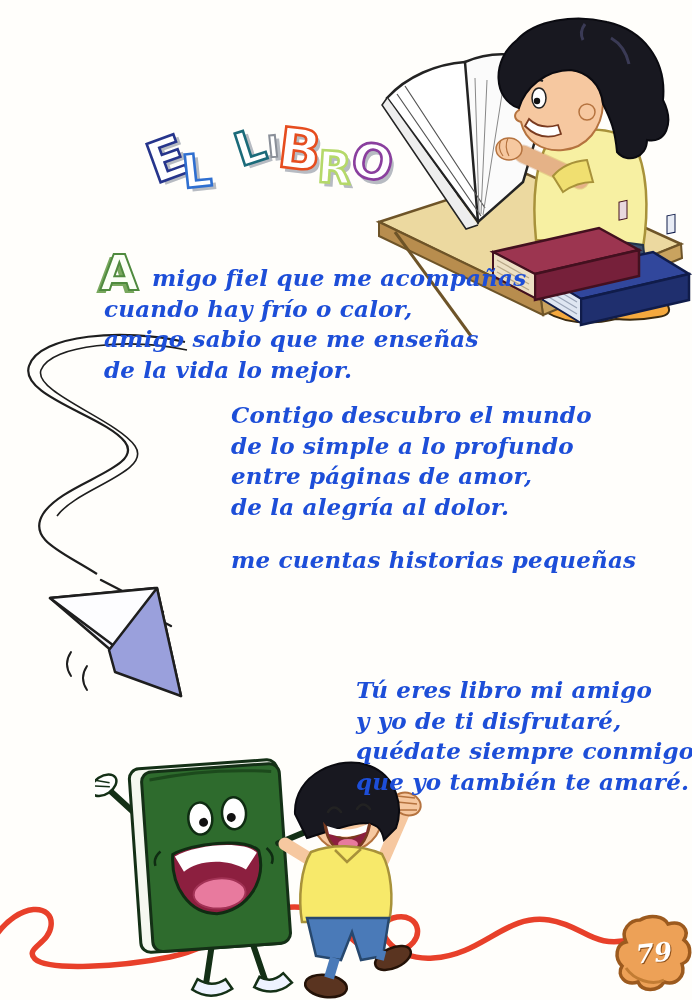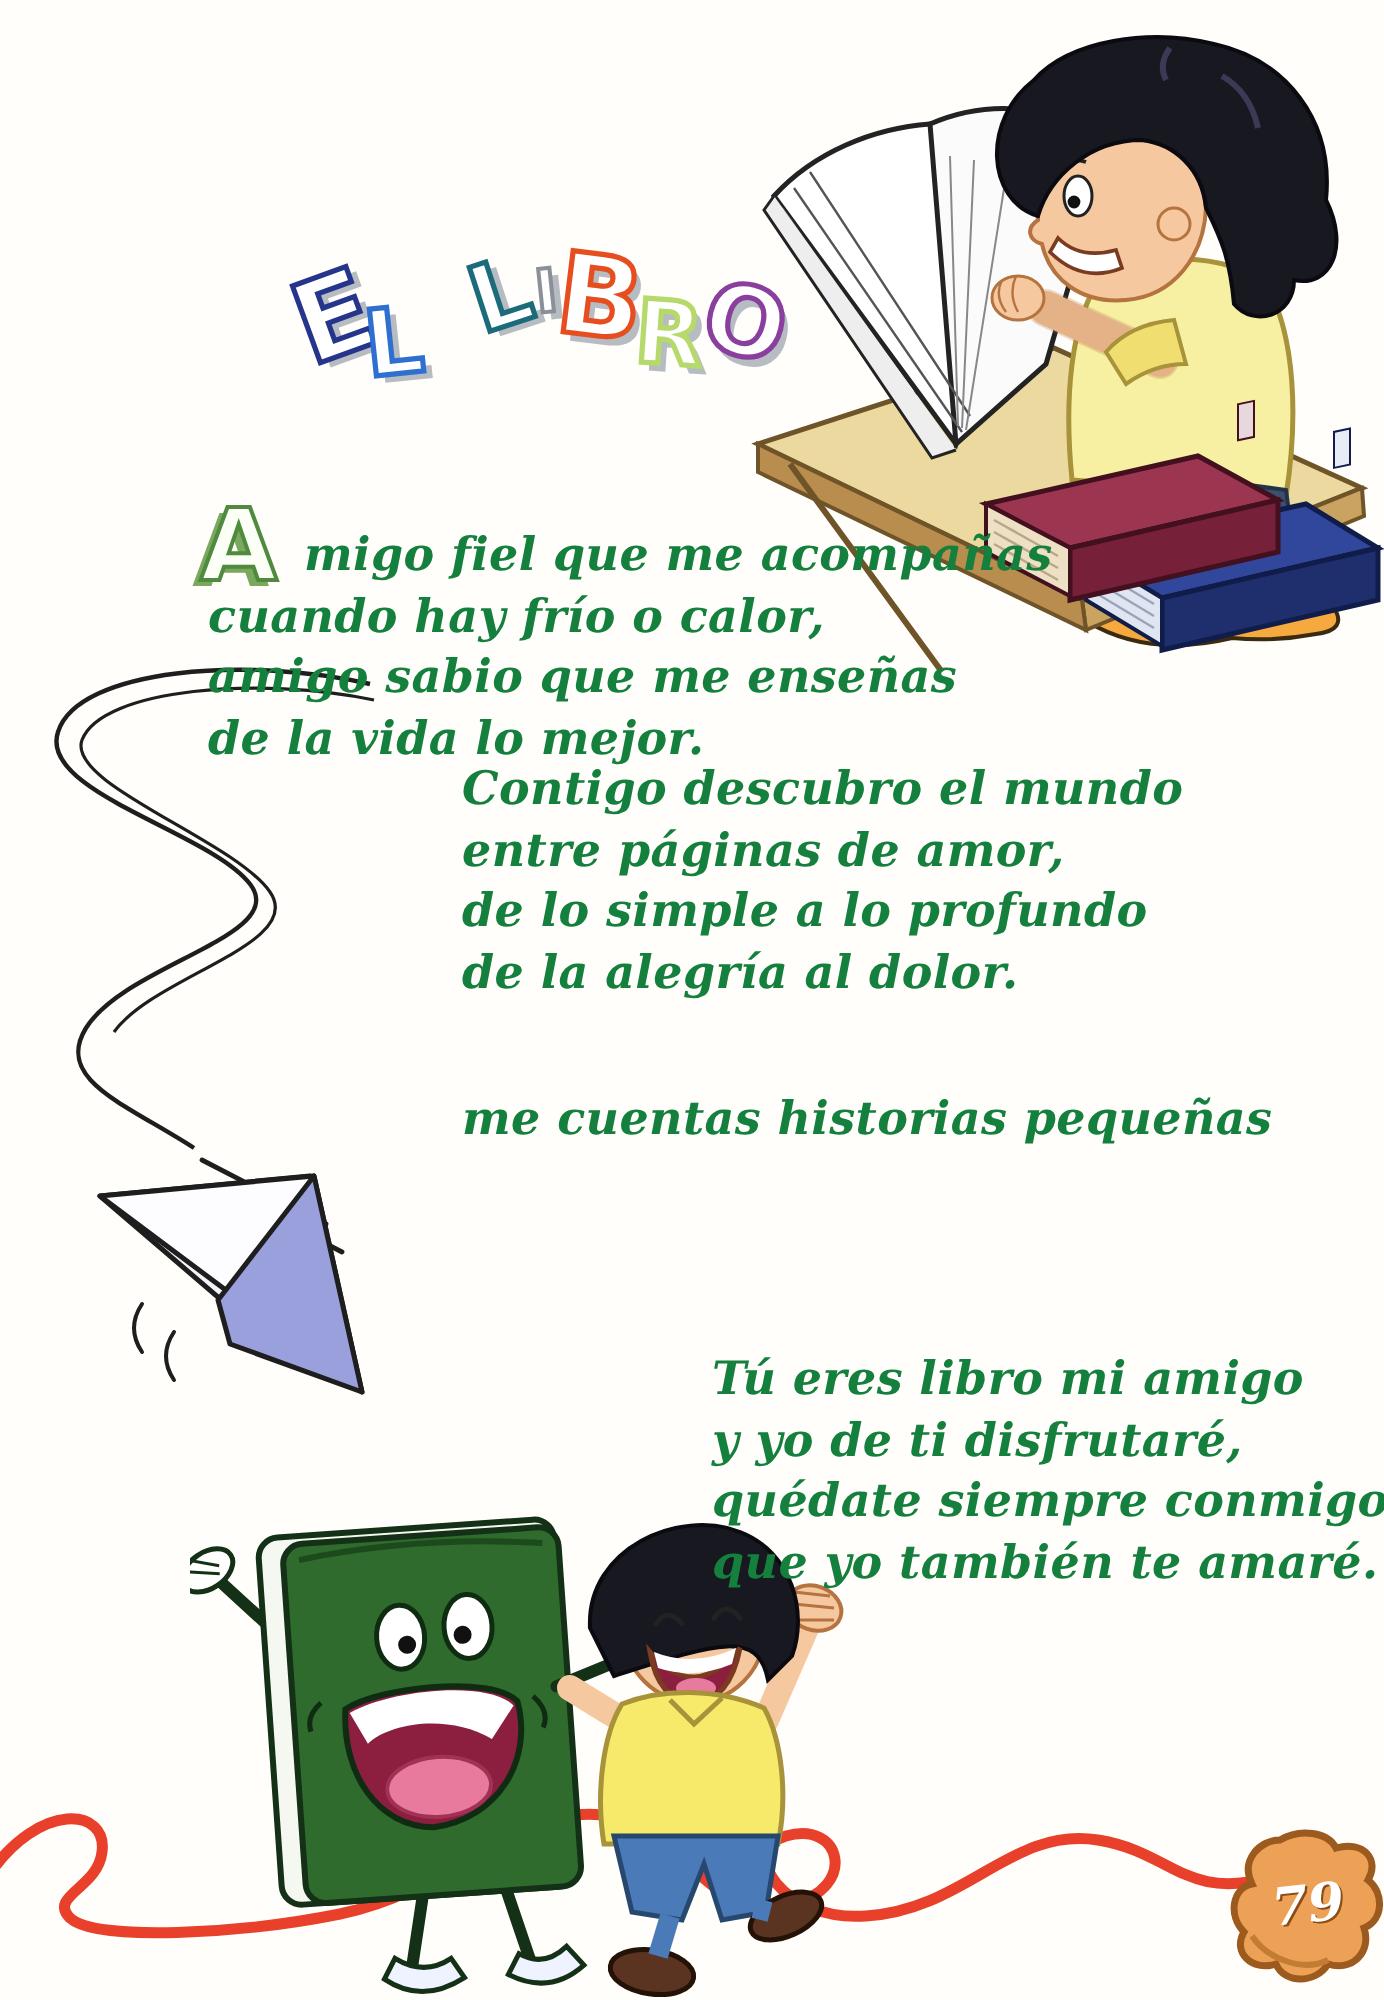--- a/index.html
+++ b/index.html
@@ -18,25 +18,25 @@
   .l0{font-size:56px;transform:rotate(-20deg) translateY(6px);}
   .l1{font-size:46px;transform:rotate(-6deg) translateY(22px);margin-left:-4px;}
   .l2{font-size:46px;transform:rotate(-18deg) translateY(-2px);margin-left:26px;}
   .l3{font-size:30px;transform:rotate(-6deg) translateY(6px);-webkit-text-stroke-width:2px;margin-left:2px;}
   .l4{font-size:56px;transform:rotate(7deg) translateY(-4px);margin-left:0px;}
   .l5{font-size:44px;transform:rotate(4deg) translateY(20px);margin-left:-2px;}
   .l6{font-size:48px;transform:rotate(14deg) translateY(12px);margin-left:2px;}
   
   .stanza{
     position:absolute;font-style:italic;font-weight:700;font-size:23px;
-    line-height:30.5px;color:#15803d;letter-spacing:.2px;white-space:nowrap;
+    line-height:30.5px;color:#1d4ed8;letter-spacing:.2px;white-space:nowrap;
   }
   .s1{left:104px;top:263px;}
   .s1 .line:first-child{padding-left:48px;}
-  .s2{left:231px;top:380px;}
+  .s2{left:231px;top:400px;}
   .s3{left:231px;top:545px;}
   .s4{left:356px;top:675px;}
   .dropcap{
     position:absolute;left:100px;top:248px;
     font-family:"DejaVu Sans",sans-serif;font-weight:800;font-style:normal;
     font-size:50px;line-height:1;color:#fbfff6;
     -webkit-text-stroke:2px #4f8a3e;text-shadow:-4px 3px 0 #79a85e;
   }
   
   .art{position:absolute;}
@@ -178,22 +178,22 @@
 
   <div class="stanza s1 z3">
     <div class="line">migo fiel que me acompañas</div>
     <div class="line">cuando hay frío o calor,</div>
     <div class="line">amigo sabio que me enseñas</div>
     <div class="line">de la vida lo mejor.</div>
   </div>
 
   <div class="stanza s2 z3">
     <div class="line">Contigo descubro el mundo</div>
+    <div class="line">de lo simple a lo profundo</div>
     <div class="line">entre páginas de amor,</div>
-    <div class="line">de lo simple a lo profundo</div>
     <div class="line">de la alegría al dolor.</div>
   </div>
 
   <div class="stanza s3 z3">
     <div class="line">me cuentas historias pequeñas</div>
   </div>
 
   <div class="stanza s4 z3">
     <div class="line">Tú eres libro mi amigo</div>
     <div class="line">y yo de ti disfrutaré,</div>

